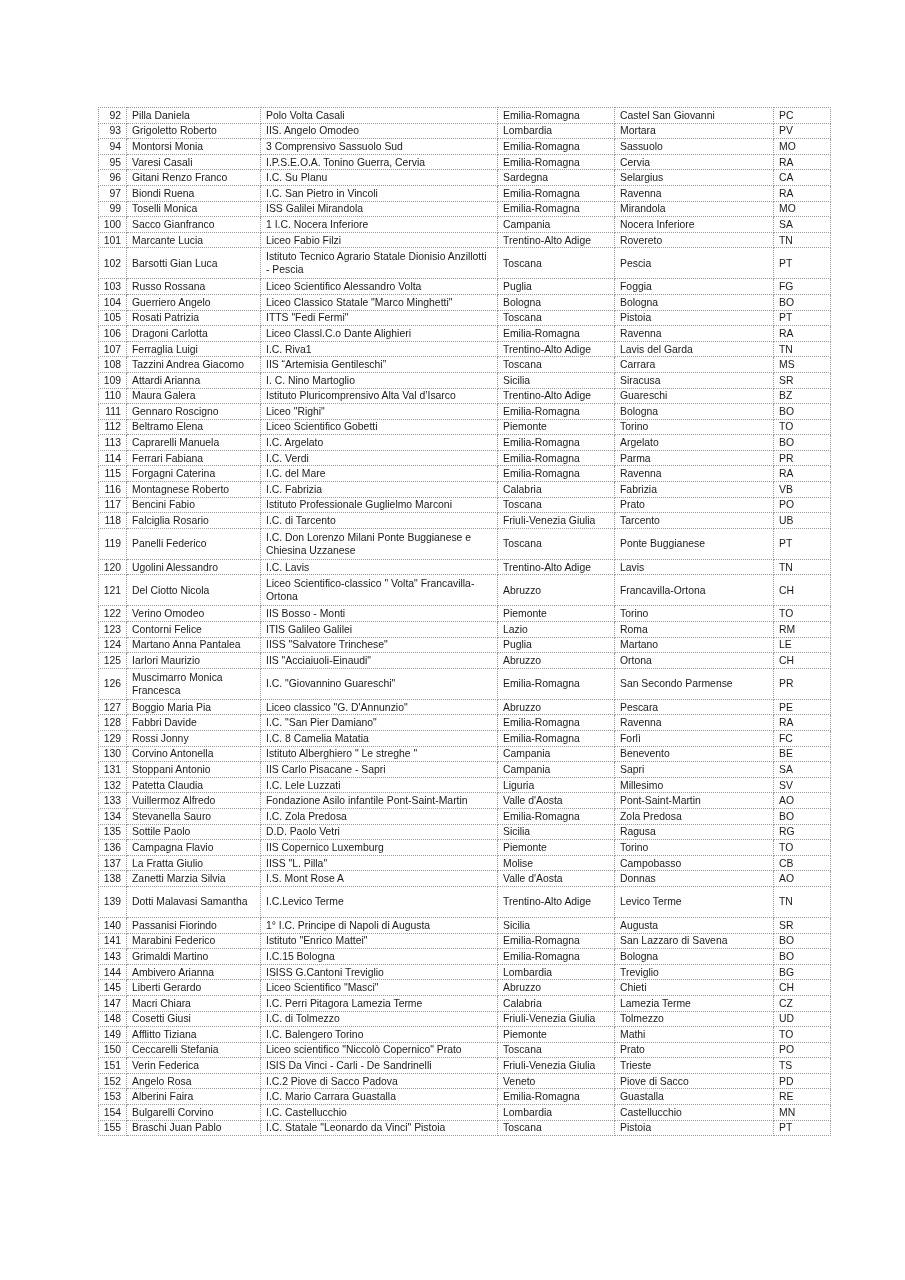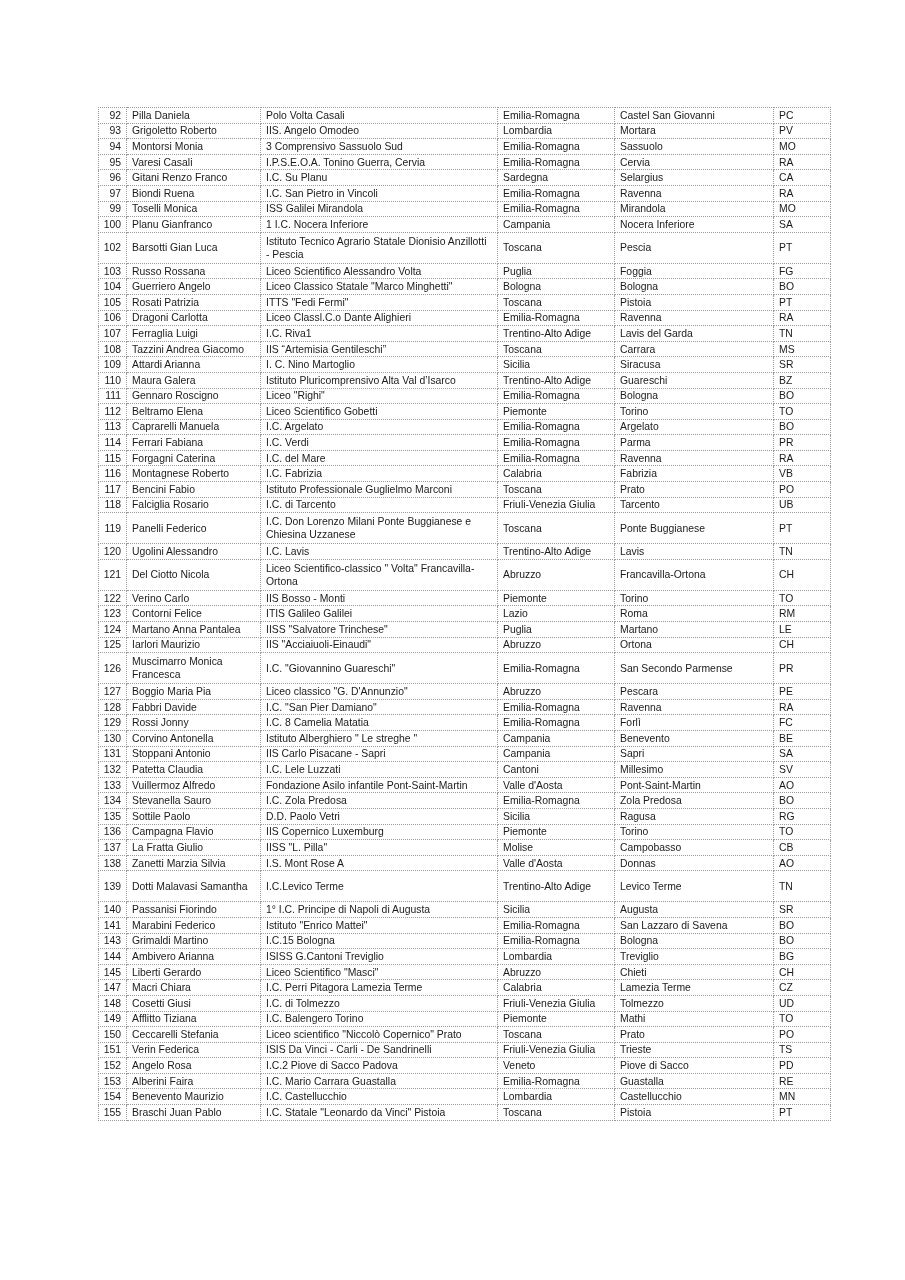--- a/index.html
+++ b/index.html
@@ -97,25 +97,33 @@
         <tr>
           <td class="num">99</td>
           <td>Toselli Monica</td>
           <td>ISS Galilei Mirandola</td>
           <td>Emilia-Romagna</td>
           <td>Mirandola</td>
           <td>MO</td>
         </tr>
         <tr>
           <td class="num">100</td>
-          <td>Planu Gianfranco</td>
+          <td>Sacco Gianfranco</td>
           <td>1 I.C. Nocera Inferiore</td>
           <td>Campania</td>
           <td>Nocera Inferiore</td>
           <td>SA</td>
+        </tr>
+        <tr>
+          <td class="num">101</td>
+          <td>Marcante Lucia</td>
+          <td>Liceo Fabio Filzi</td>
+          <td>Trentino-Alto Adige</td>
+          <td>Rovereto</td>
+          <td>TN</td>
         </tr>
         <tr class="tall">
           <td class="num">102</td>
           <td>Barsotti Gian Luca</td>
           <td>Istituto Tecnico Agrario Statale Dionisio Anzillotti - Pescia</td>
           <td>Toscana</td>
           <td>Pescia</td>
           <td>PT</td>
         </tr>
         <tr>
@@ -265,21 +273,21 @@
         <tr class="tall">
           <td class="num">121</td>
           <td>Del Ciotto Nicola</td>
           <td>Liceo Scientifico-classico " Volta"  Francavilla-Ortona</td>
           <td>Abruzzo</td>
           <td>Francavilla-Ortona</td>
           <td>CH</td>
         </tr>
         <tr>
           <td class="num">122</td>
-          <td>Verino  Carlo</td>
+          <td>Verino  Omodeo</td>
           <td>IIS Bosso - Monti</td>
           <td>Piemonte</td>
           <td>Torino</td>
           <td>TO</td>
         </tr>
         <tr>
           <td class="num">123</td>
           <td>Contorni Felice</td>
           <td>ITIS Galileo Galilei</td>
           <td>Lazio</td>
@@ -347,21 +355,21 @@
           <td>Stoppani Antonio</td>
           <td>IIS Carlo Pisacane - Sapri</td>
           <td>Campania</td>
           <td>Sapri</td>
           <td>SA</td>
         </tr>
         <tr>
           <td class="num">132</td>
           <td>Patetta Claudia</td>
           <td>I.C. Lele Luzzati</td>
-          <td>Cantoni</td>
+          <td>Liguria</td>
           <td>Millesimo</td>
           <td>SV</td>
         </tr>
         <tr>
           <td class="num">133</td>
           <td>Vuillermoz Alfredo</td>
           <td>Fondazione Asilo infantile Pont-Saint-Martin</td>
           <td>Valle d'Aosta</td>
           <td>Pont-Saint-Martin</td>
           <td>AO</td>
@@ -505,21 +513,21 @@
         <tr>
           <td class="num">153</td>
           <td>Alberini Faira</td>
           <td>I.C. Mario Carrara Guastalla</td>
           <td>Emilia-Romagna</td>
           <td>Guastalla</td>
           <td>RE</td>
         </tr>
         <tr>
           <td class="num">154</td>
-          <td>Benevento Maurizio</td>
+          <td>Bulgarelli Corvino</td>
           <td>I.C. Castellucchio</td>
           <td>Lombardia</td>
           <td>Castellucchio</td>
           <td>MN</td>
         </tr>
         <tr>
           <td class="num">155</td>
           <td>Braschi Juan Pablo</td>
           <td>I.C. Statale "Leonardo da Vinci" Pistoia</td>
           <td>Toscana</td>

